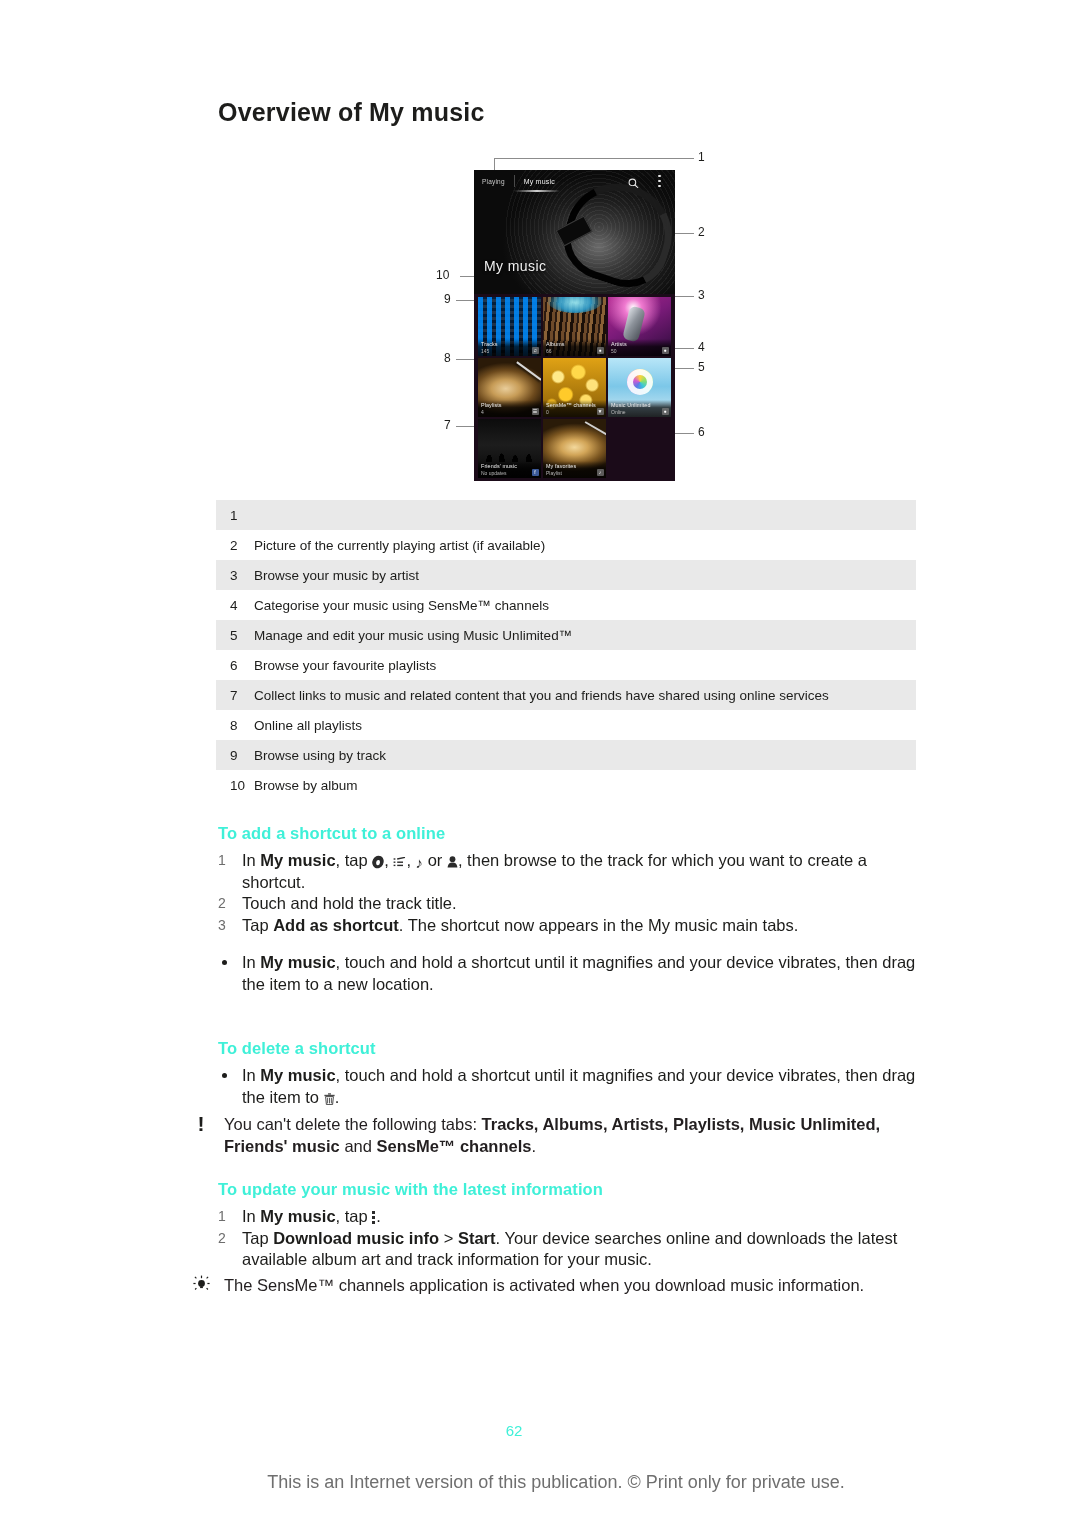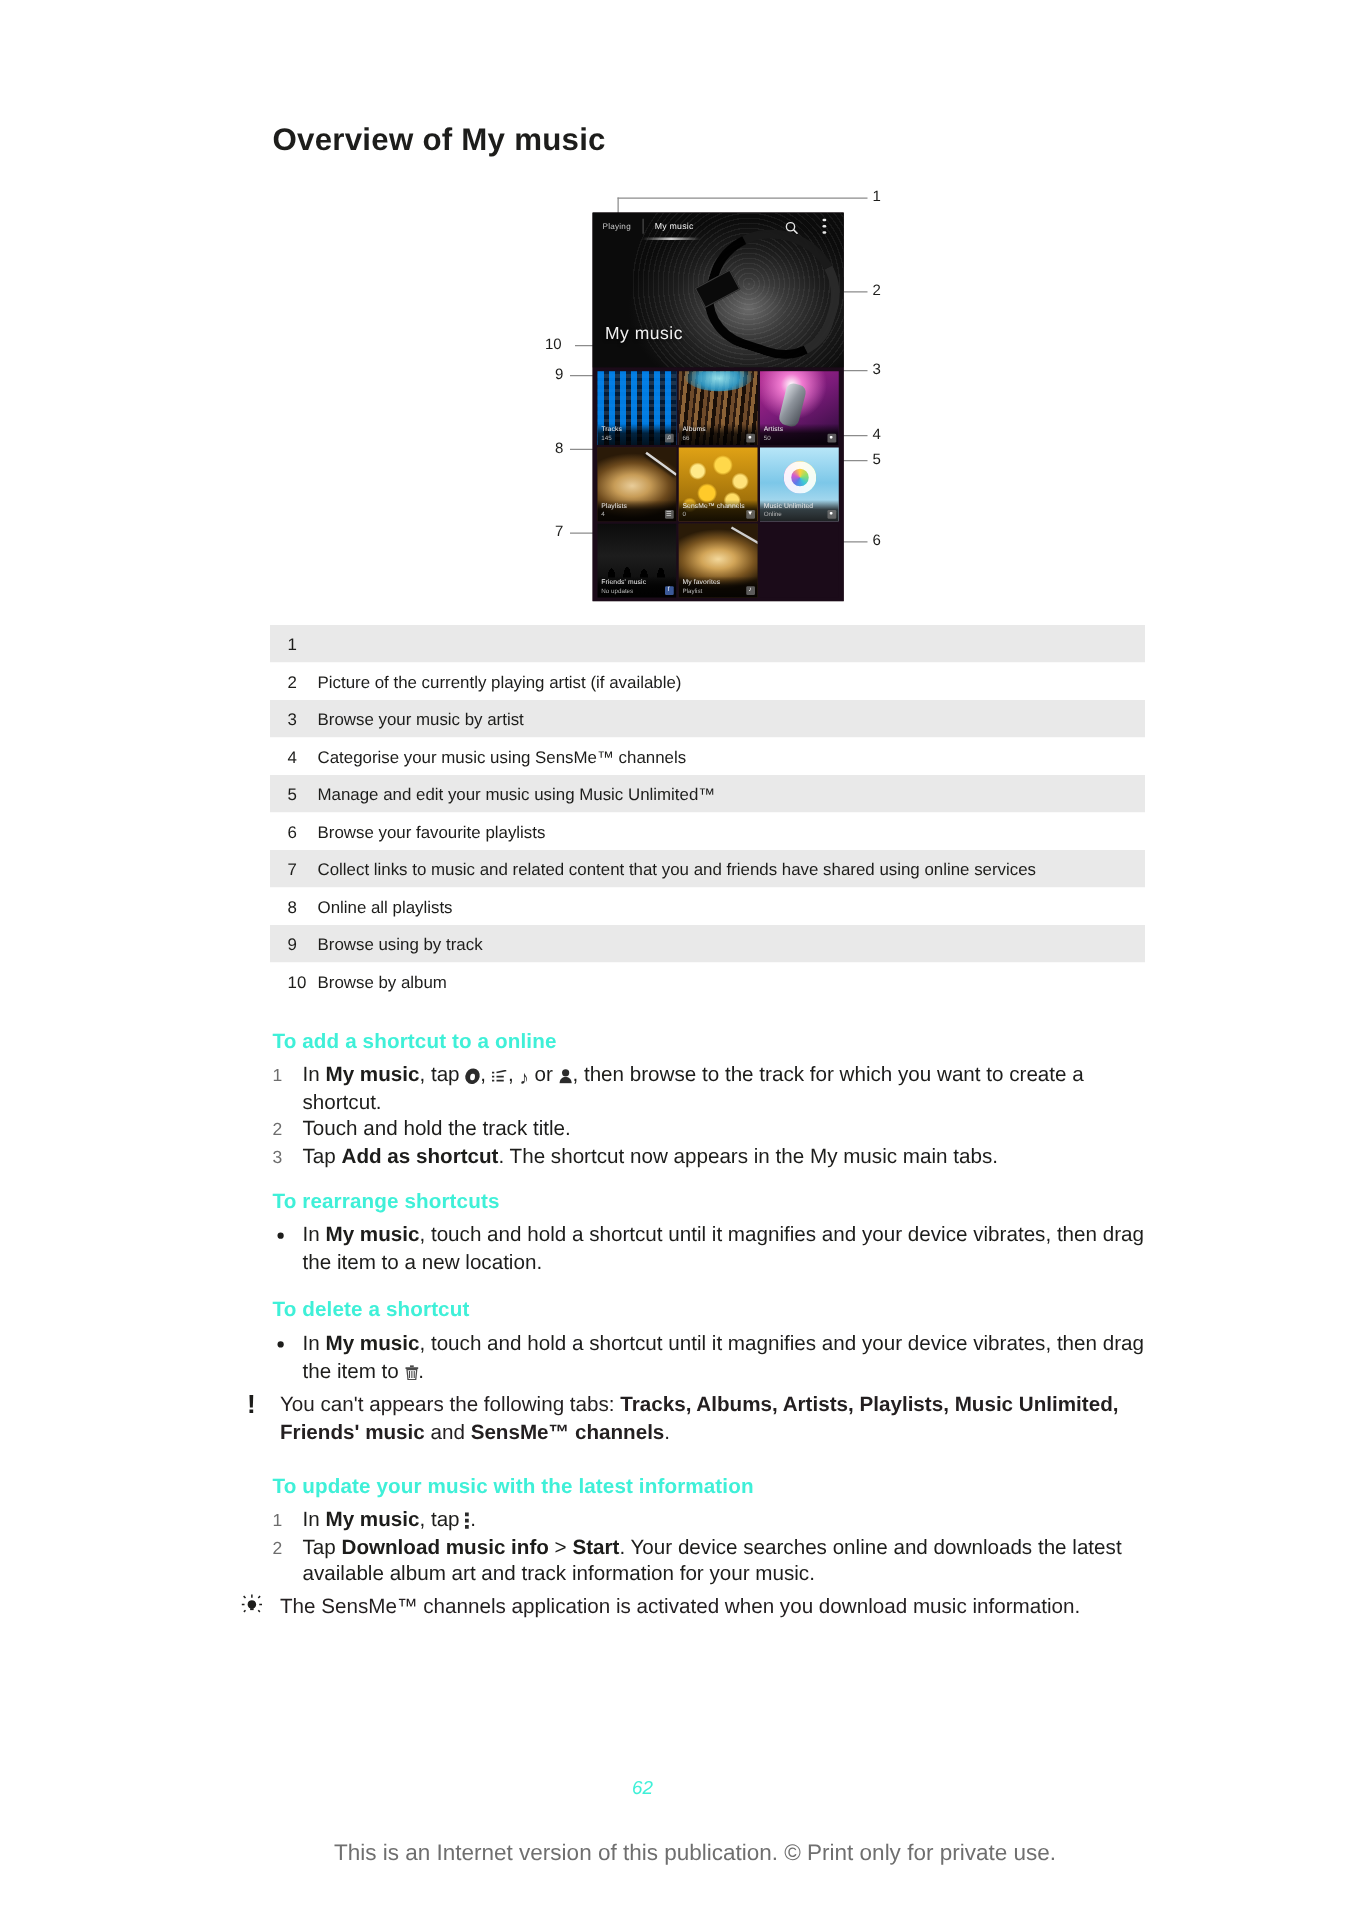--- a/index.html
+++ b/index.html
@@ -483,21 +483,20 @@
 
   
   .page-number {
     position: absolute;
     left: 0;
     top: 1422px;
     width: 996px;
     text-align: center;
     color: #3ff0d8;
     font-size: 15px;
-    font-style: italic;
   }
   .footer-note {
     position: absolute;
     left: 0;
     top: 1472px;
     width: 1080px;
     text-align: center;
     color: #6f6f6f;
     font-size: 18px;
   }
@@ -711,21 +710,20 @@
       <li>
         <span class="marker">2</span><span>Touch and hold the track title.</span>
       </li>
       <li>
         <span class="marker">3</span><span>Tap </span><b>Add as shortcut</b><span>. The shortcut now appears in the My music main tabs.</span>
       </li>
     </ol>
   </div>
 
   <div class="section" style="top:952px;">
-    <div class="sec-head">To rearrange shortcuts</div>
     <ul class="bullets">
       <li>
         <span class="marker"></span><span>In </span><b>My music</b><span>, touch and hold a shortcut until it magnifies and your device vibrates, then drag the item to a new location.</span>
       </li>
     </ul>
   </div>
 
   <div class="section" style="top:1039px;">
     <div class="sec-head">To delete a shortcut</div>
     <ul class="bullets">
@@ -737,21 +735,21 @@
               <line x1="3.6" y1="4.8" x2="3.6" y2="10.4" stroke="#4a4a4a" stroke-width="0.9"></line>
               <line x1="5.5" y1="4.8" x2="5.5" y2="10.4" stroke="#4a4a4a" stroke-width="0.9"></line>
               <line x1="7.4" y1="4.8" x2="7.4" y2="10.4" stroke="#4a4a4a" stroke-width="0.9"></line>
             </svg></span><span>.</span>
       </li>
     </ul>
   </div>
 
   <div class="note" style="top:1114px;">
     <span class="note-ico bang">!</span>
-    <div class="note-body"><span>You can't appears the following tabs: </span><b>Tracks, Albums, Artists, Playlists, Music Unlimited,</b><span> </span><b>Friends' music</b><span> and </span><b>SensMe™ channels</b><span>.</span></div>
+    <div class="note-body"><span>You can't delete the following tabs: </span><b>Tracks, Albums, Artists, Playlists, Music Unlimited,</b><span> </span><b>Friends' music</b><span> and </span><b>SensMe™ channels</b><span>.</span></div>
   </div>
 
   <div class="section" style="top:1180px;">
     <div class="sec-head">To update your music with the latest information</div>
     <ol class="steps">
       <li>
         <span class="marker">1</span><span>In </span><b>My music</b><span>, tap </span><span class="ig ig-kebab"><i></i><i></i><i></i></span><span>.</span>
       </li>
       <li>
         <span class="marker">2</span><span>Tap </span><b>Download music info</b><span> &gt; </span><b>Start</b><span>. Your device searches online and downloads the latest available album art and track information for your music.</span>

